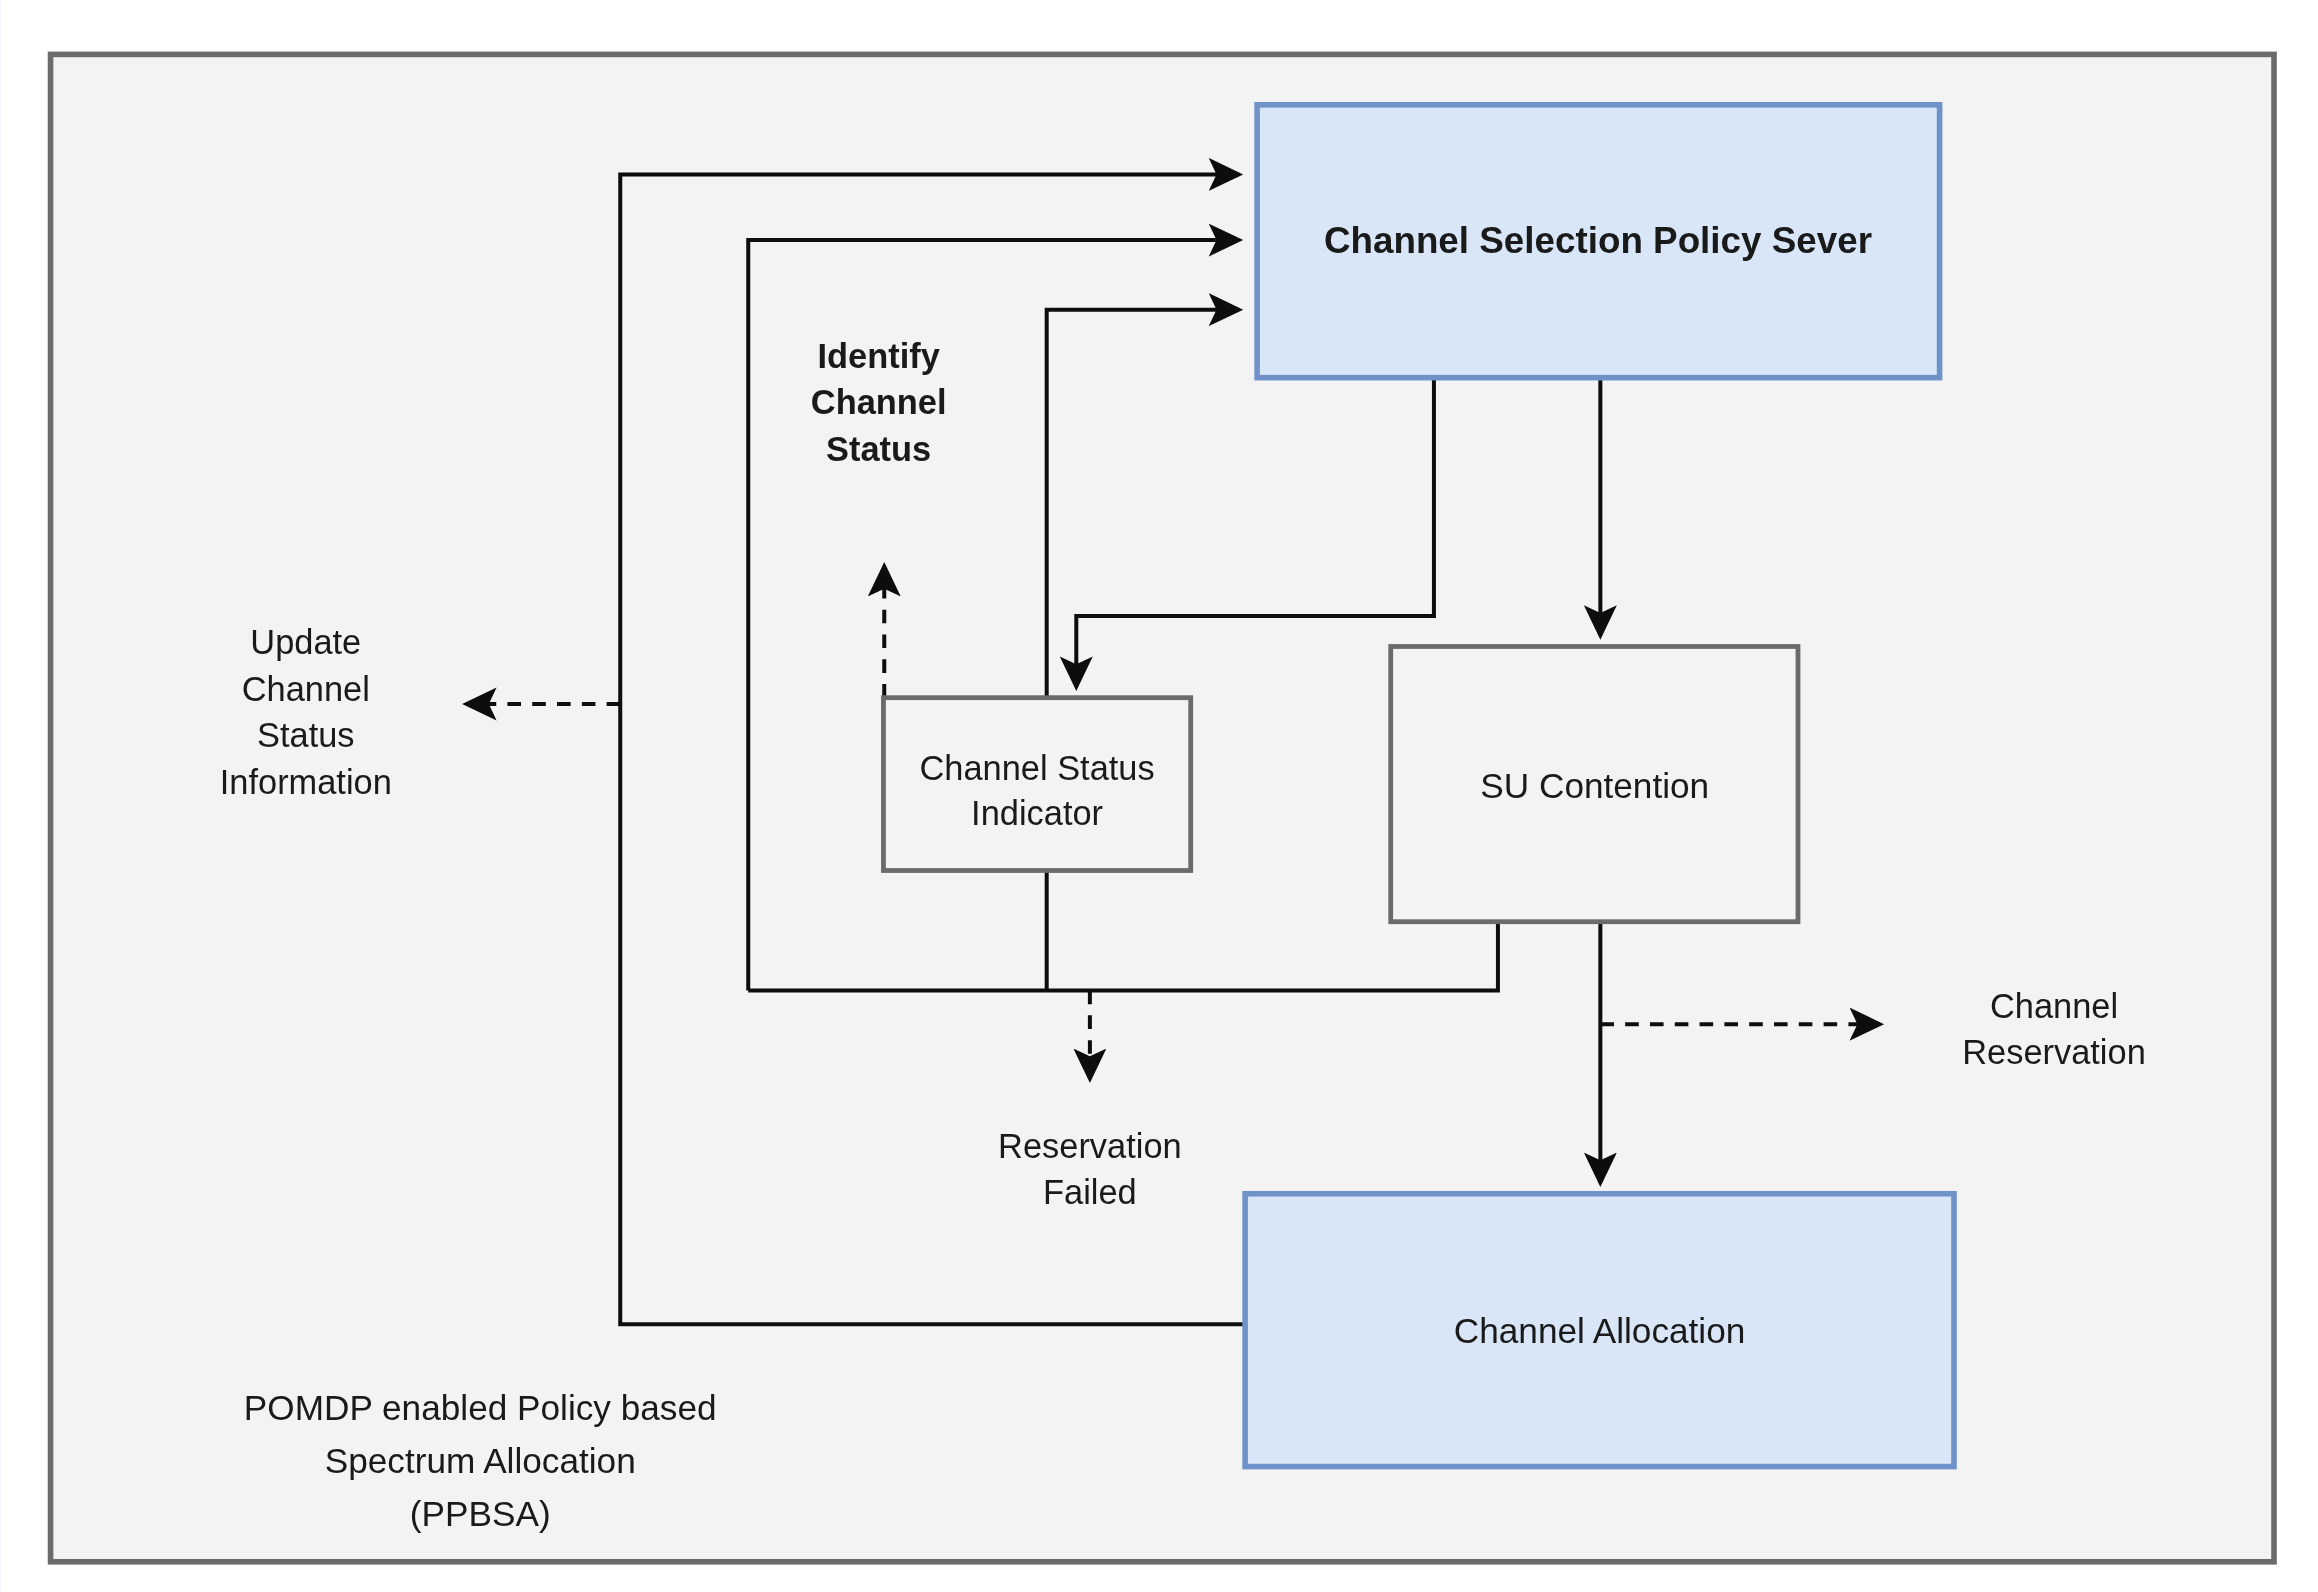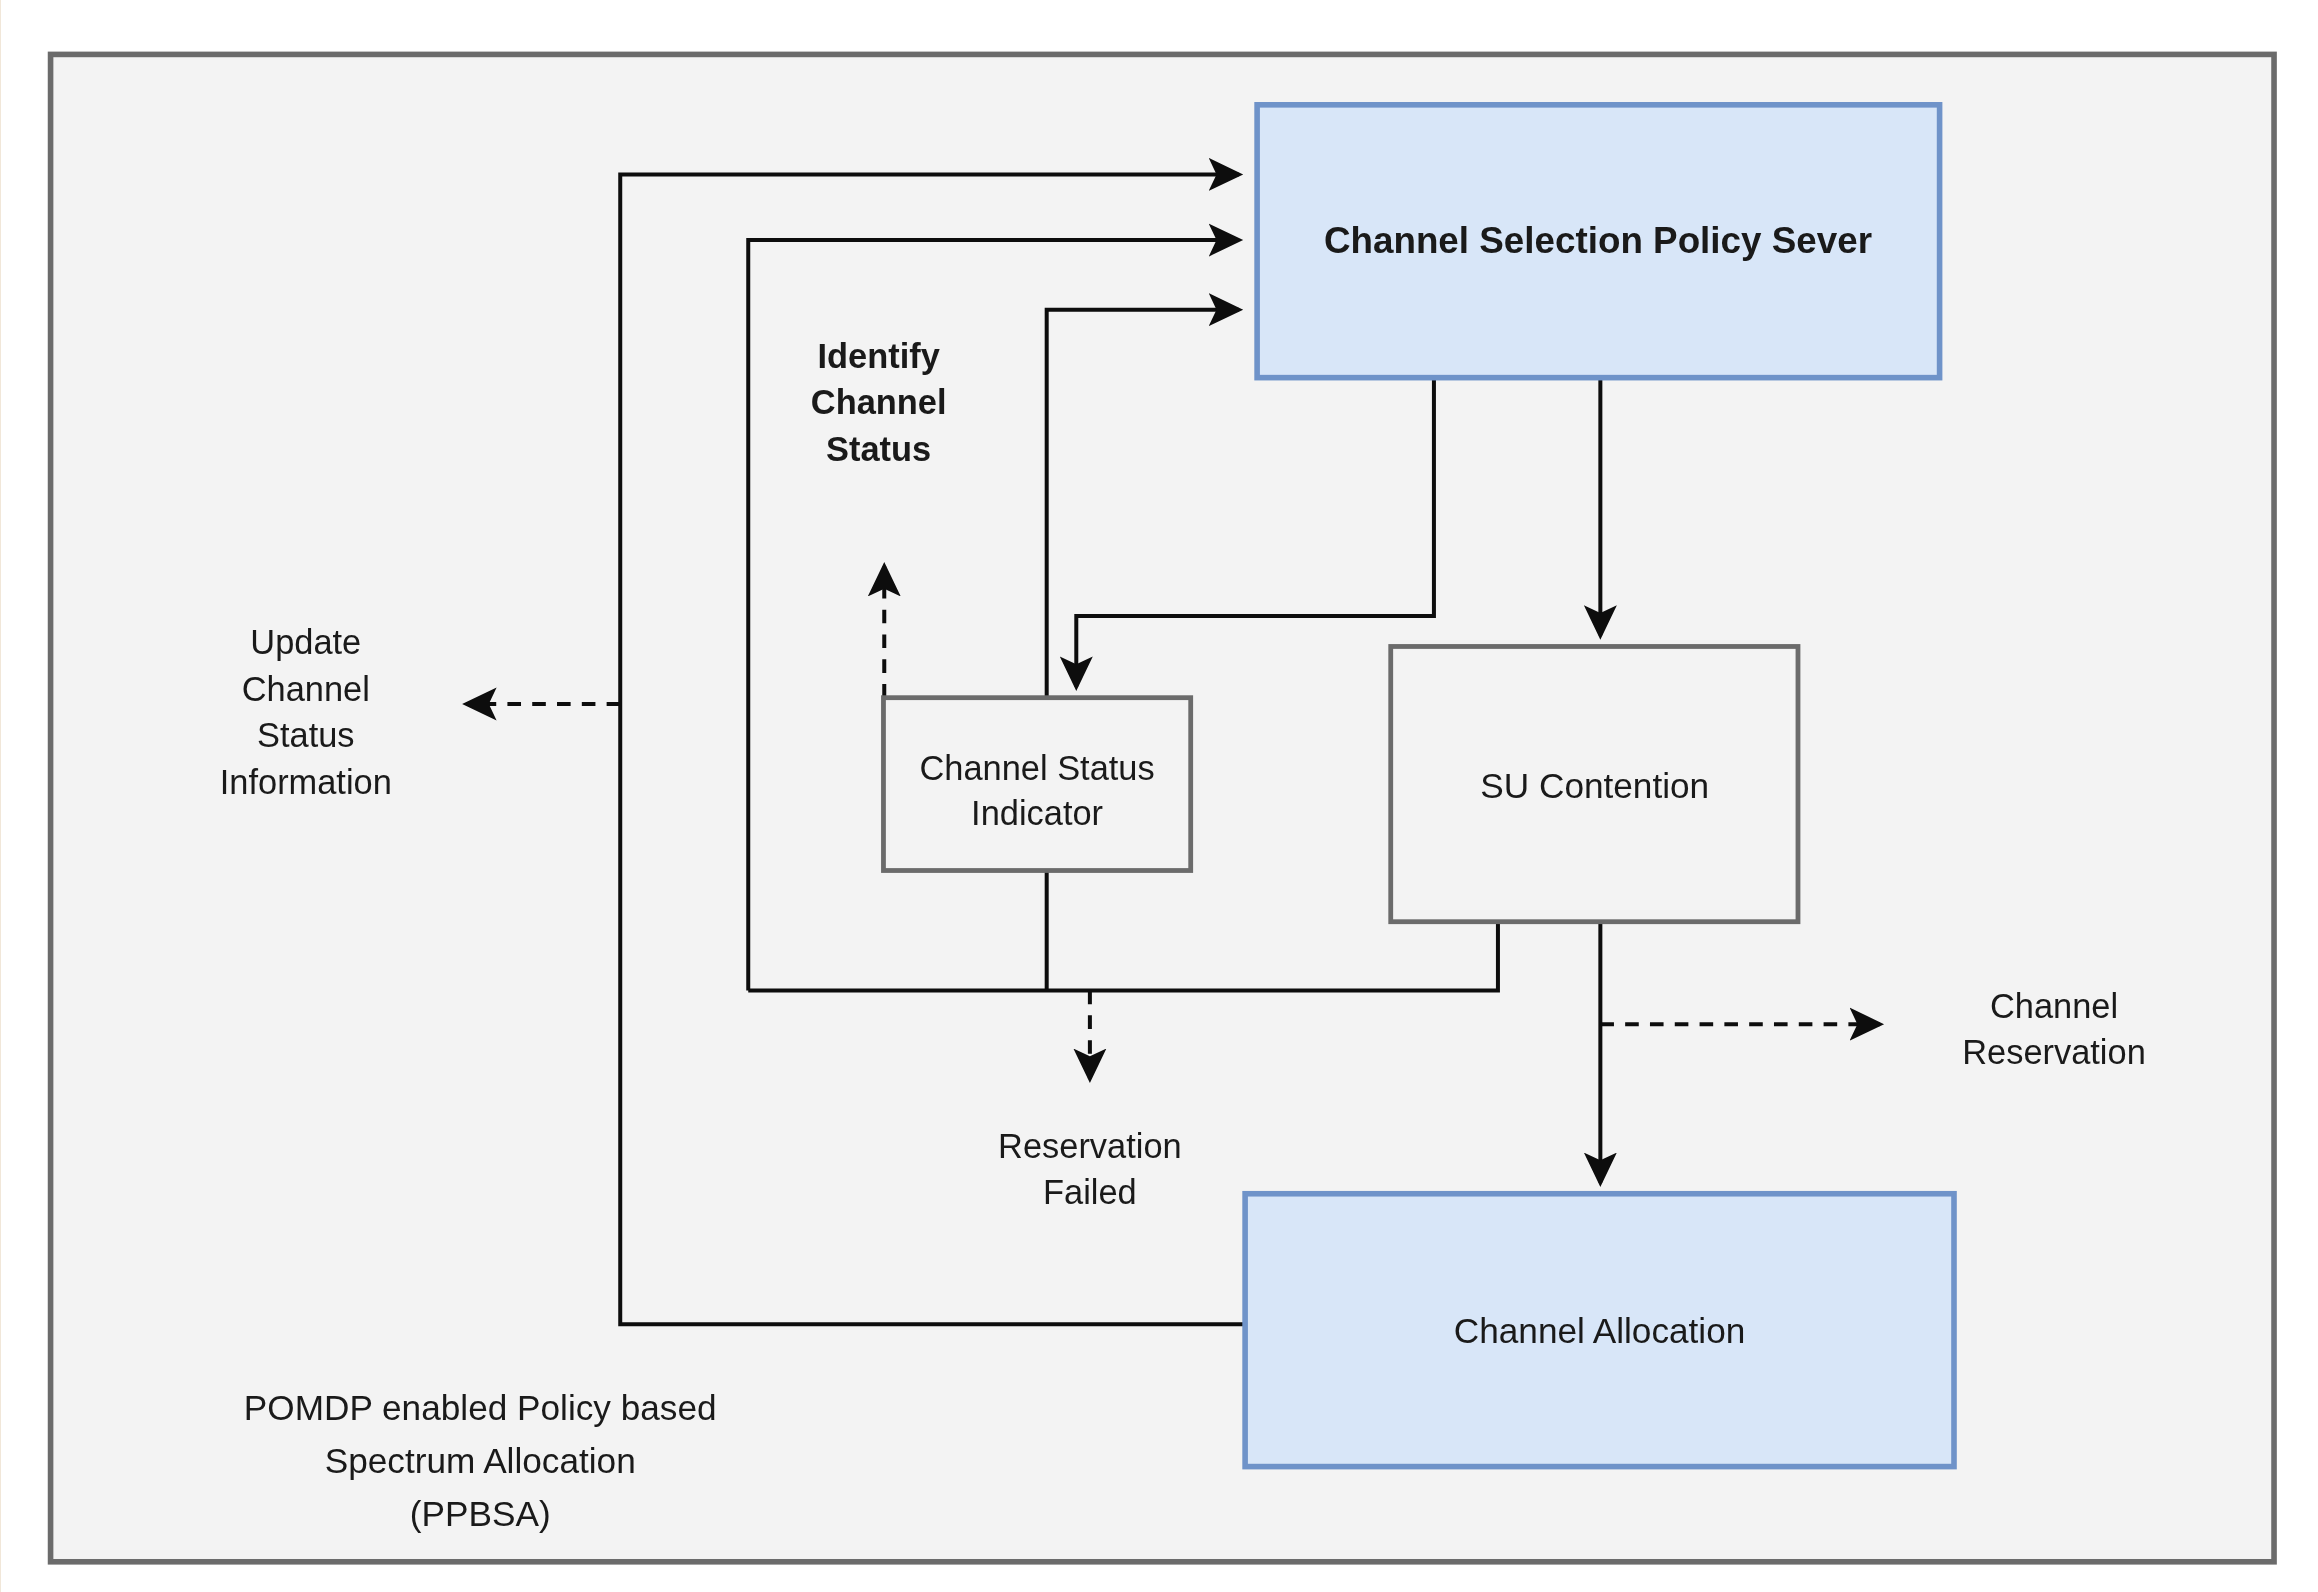--- a/index.html
+++ b/index.html
@@ -11,21 +11,21 @@
   body {
     width: 2319px;
     height: 1593px;
     font-family: "Liberation Sans", sans-serif;
     overflow: hidden;
   }
   #figure-root {
     position: relative;
     width: 2319px;
     height: 1593px;
-    background: #a16207;
+    background: #c4b5fd;
   }
   #diagram-svg {
     position: absolute;
     left: 0;
     top: 0;
     width: 2319px;
     height: 1593px;
     display: block;
   }
   .node-label {

